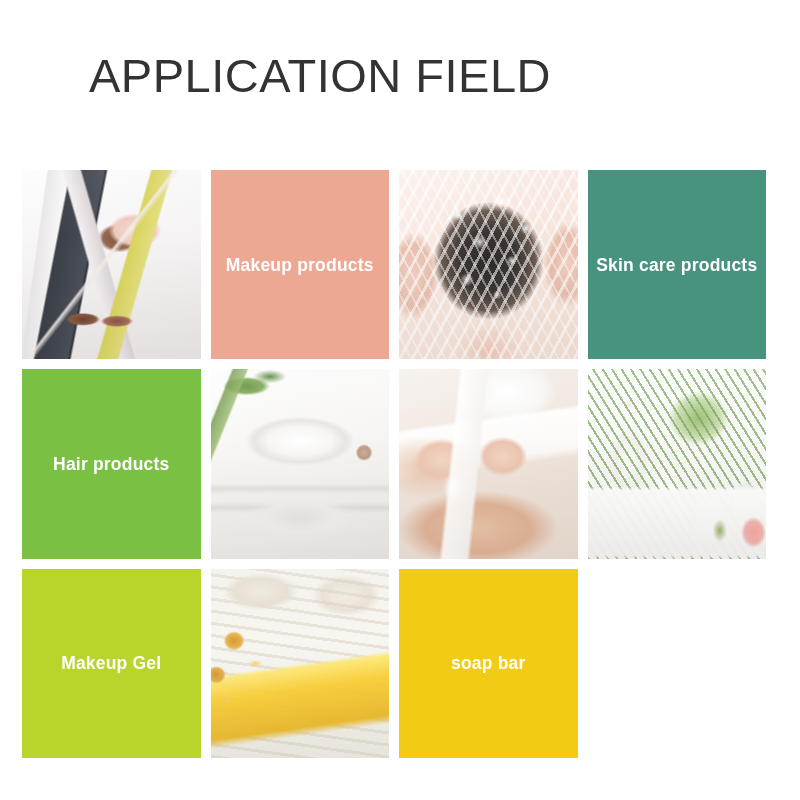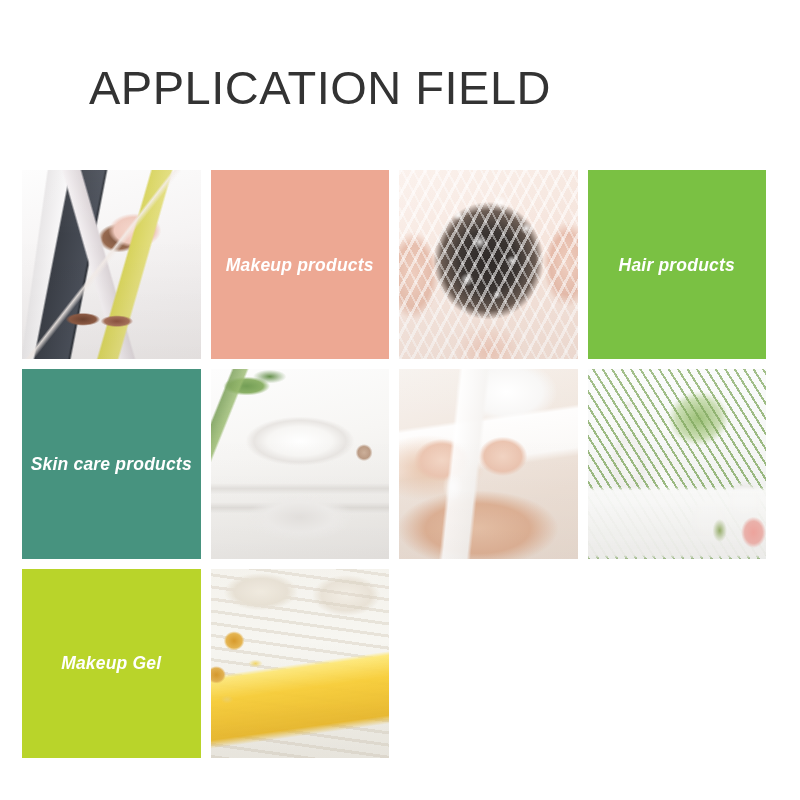--- a/index.html
+++ b/index.html
@@ -16,21 +16,21 @@
     position: relative;
     width: 800px;
     height: 800px;
     background: #ffffff;
   }
 
   
   #page-title {
     position: absolute;
     left: 0;
-    top: 62px;
+    top: 50px;
     width: 640px;
     text-align: center;
     font-size: 47px;
     font-weight: 400;
     letter-spacing: 0.5px;
     color: #333333;
     line-height: 1.1;
     white-space: nowrap;
   }
 
@@ -38,21 +38,20 @@
   #tile-grid {
     position: absolute;
     left: 22px;
     top: 170px;
     width: 744px;
     height: 588px;
     display: grid;
     grid-template-columns: repeat(4, 1fr);
     grid-template-rows: repeat(3, 1fr);
     gap: 10px;
-    font-style: italic;
   }
 
   .tile {
     position: relative;
     overflow: hidden;
   }
 
   
   .tile-color {
     display: flex;
@@ -188,36 +187,39 @@
   <div id="tile-grid">
 
     <div class="tile tile-photo photo-cosmetics"></div>
 
     <div class="tile tile-color" style="background:#eda893;">
       <span class="tile-label">Makeup products</span>
     </div>
 
     <div class="tile tile-photo photo-hairwash"></div>
 
+    <div class="tile tile-color" style="background:#47937f;">
+      <span class="tile-label">Skin care products</span>
+    </div>
+
     <div class="tile tile-color" style="background:#7ac143;">
       <span class="tile-label">Hair products</span>
     </div>
 
-    <div class="tile tile-color" style="background:#47937f;">
-      <span class="tile-label">Skin care products</span>
-    </div>
-
     <div class="tile tile-photo photo-creamjar"></div>
 
 
     <div class="tile tile-photo photo-lotion"></div>
 
     <div class="tile tile-photo photo-bottles"></div>
 
     <div class="tile tile-color" style="background:#b9d42a;">
       <span class="tile-label">Makeup Gel</span>
     </div>
 
     <div class="tile tile-photo photo-soap"></div>
 
+    <div class="tile tile-color" style="background:#f2cb14;">
+      <span class="tile-label">soap bar</span>
+    </div>
 
   </div>
 </div>
 
 </body></html>

